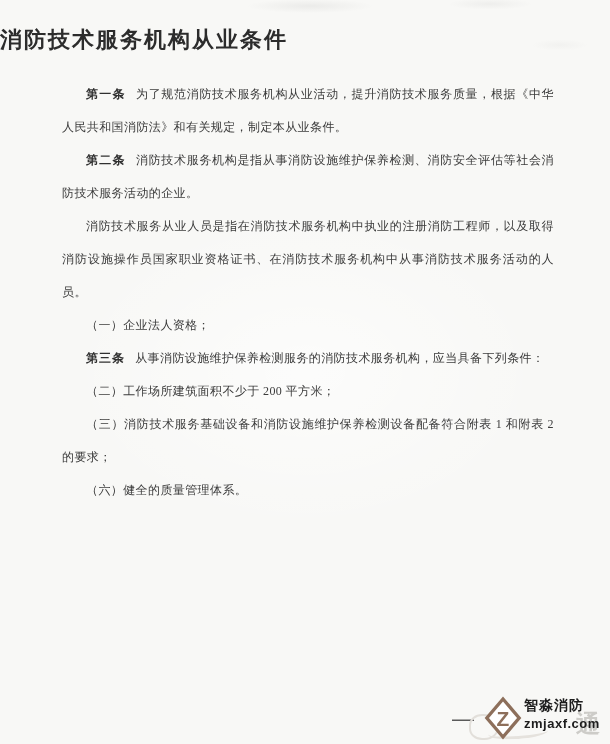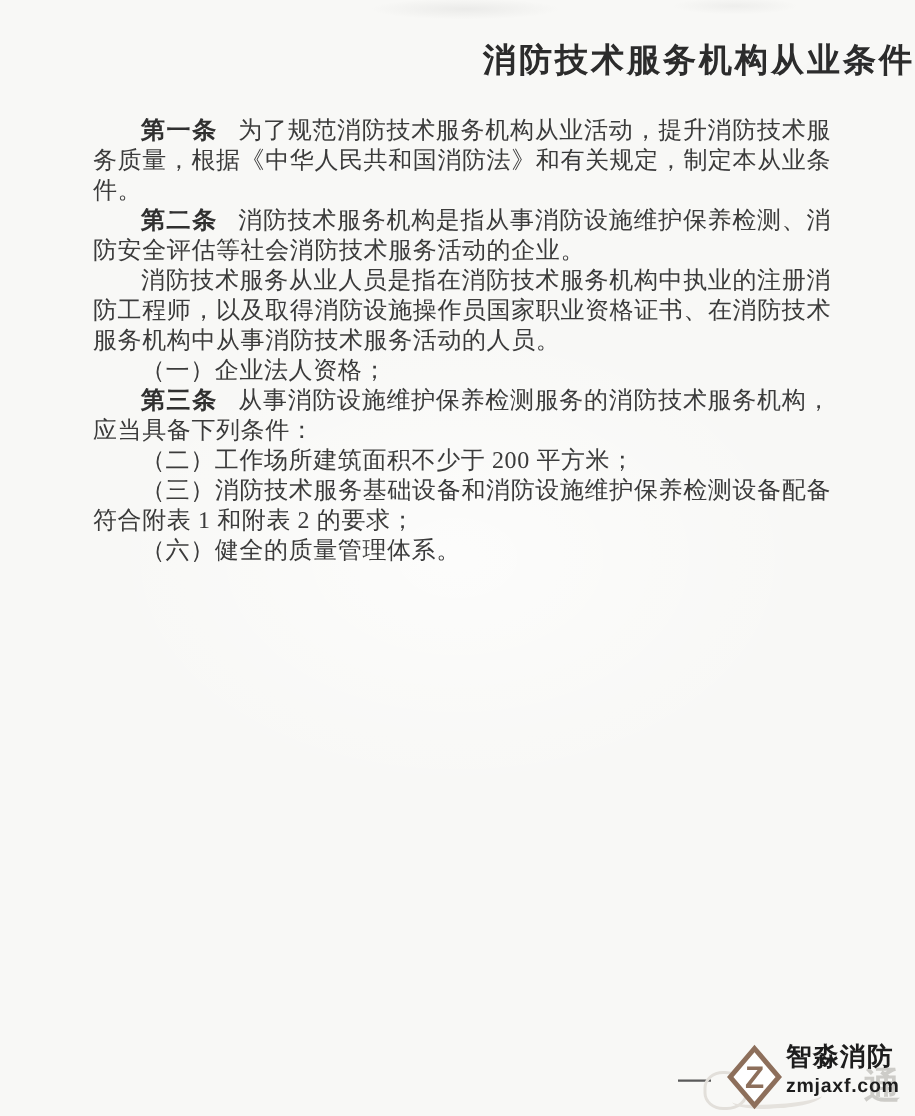--- a/index.html
+++ b/index.html
@@ -16,32 +16,32 @@
       radial-gradient(ellipse 90px 10px at 310px 6px, rgba(120,120,120,0.10), transparent 70%),
       radial-gradient(ellipse 60px 8px at 490px 4px, rgba(120,120,120,0.08), transparent 70%),
       radial-gradient(ellipse 40px 8px at 560px 45px, rgba(120,120,120,0.05), transparent 70%),
       radial-gradient(ellipse 300px 200px at 305px 372px, rgba(255,255,255,0.6), transparent 80%),
       #f8f8f6;
   }
   .title {
     position: absolute;
     top: 25px; left: 0; right: 0;
     margin: 0;
-    text-align: right;
+    text-align: left;
     font-size: 22px;
     font-weight: bold;
     letter-spacing: 2px;
     color: #2c2c2c;
   }
   .doc-body {
     position: absolute;
     top: 78px; left: 62px;
     width: 492px;
-    font-size: 16px;
-    line-height: 20px;
+    font-size: 12px;
+    line-height: 33px;
     letter-spacing: 0.4px;
     color: #3b3b3b;
     text-align: justify;
   }
   .para {
     margin: 0;
     text-indent: 2em;
     word-break: break-all;
   }
   .plabel {
@@ -83,21 +83,21 @@
     left: 32px; top: 2px;
     width: 38px; height: 44px;
   }
   .wm-text {
     position: absolute;
     left: 72px; top: 1px;
     z-index: 2;
     font-family: "Liberation Sans", "DejaVu Sans", sans-serif;
   }
   .wm-brand {
-    font-size: 17px;
+    font-size: 14px;
     font-weight: bold;
     color: #1d1d1d;
     letter-spacing: 1px;
     line-height: 20px;
     white-space: nowrap;
   }
   .wm-site {
     font-size: 13px;
     font-weight: bold;
     color: #1d1d1d;

